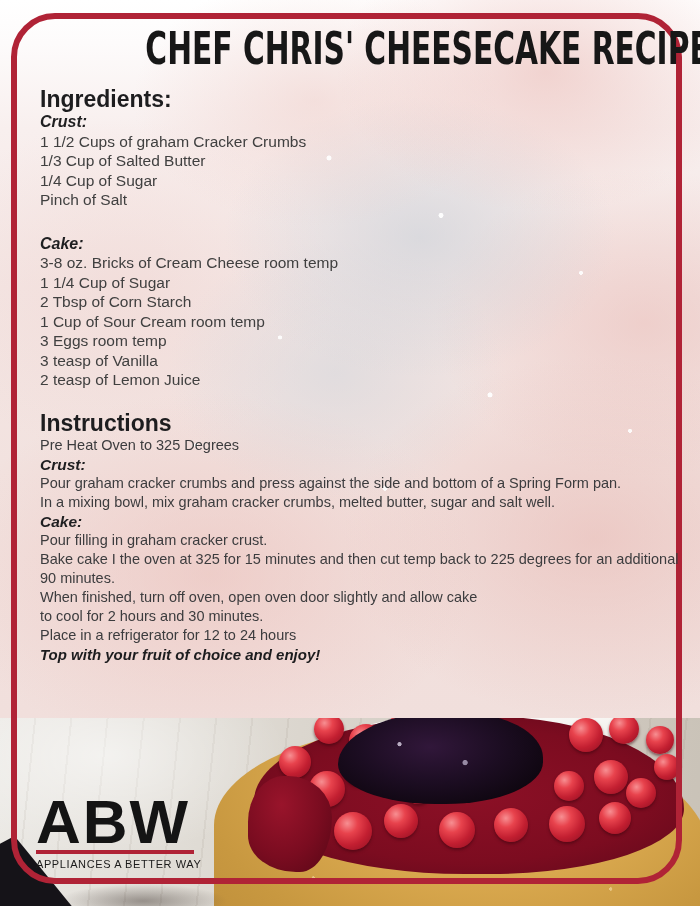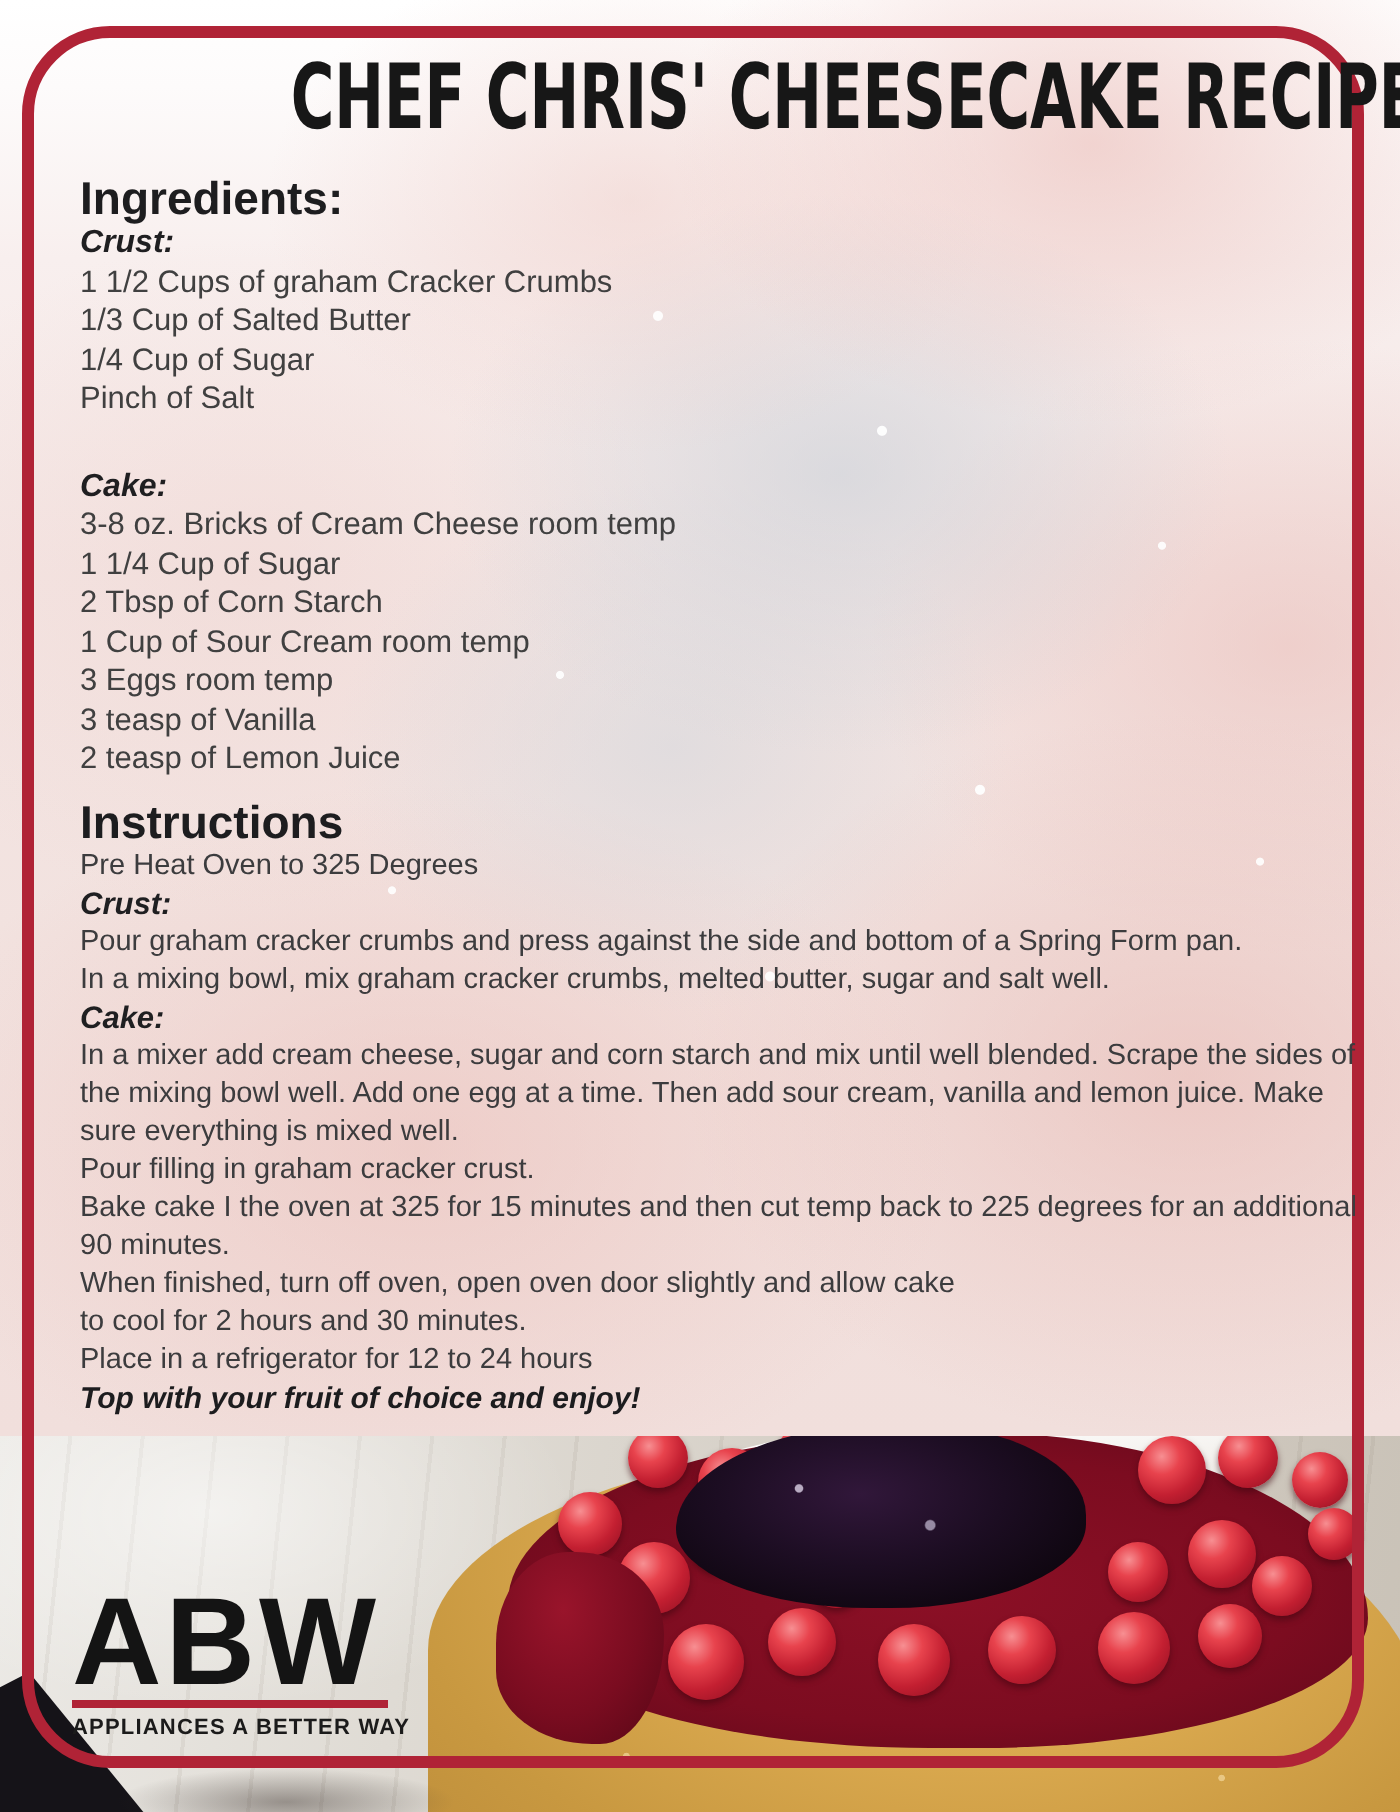--- a/index.html
+++ b/index.html
@@ -79,28 +79,28 @@
 
   
   .content{position:absolute;left:40px;top:86px;width:642px;z-index:3;color:#39393b;}
   .h1{font-size:23px;font-weight:800;color:#1d1d1f;line-height:26px;margin:0;}
   .sub{font-size:16px;font-weight:700;font-style:italic;color:#1f1f21;line-height:19.5px;}
   .ing{font-size:15.5px;line-height:19.5px;color:#404040;}
   .ins{font-size:14.5px;line-height:19px;color:#3c3c3e;}
   .sub2{font-size:15.5px;font-weight:700;font-style:italic;color:#1f1f21;line-height:19px;}
   .fin{font-size:15px;font-weight:700;font-style:italic;color:#1c1c1e;line-height:20px;}
   .gap24{margin-top:24px;}
-  .gap12{margin-top:8px;}
+  .gap12{margin-top:20px;}
 
   
   .abw{position:absolute;left:36px;top:794px;z-index:3;}
   .abw-name{font-size:62px;line-height:56px;font-weight:900;letter-spacing:2px;color:#141414;
     font-family:"Liberation Sans",sans-serif;}
   .abw-line{width:158px;height:4px;background:#b02336;margin-top:0;}
-  .abw-tagline{margin-top:4px;font-size:11px;font-weight:700;letter-spacing:.6px;color:#1b1b1b;}
+  .abw-tagline{margin-top:4px;font-size:11px;font-weight:400;letter-spacing:.6px;color:#1b1b1b;}
 </style>
 </head>
 <body>
 
 <div class="page">
 
   <div class="bg-faded"></div>
 
   <div class="photo">
     <div class="parchment"></div>
@@ -159,21 +159,20 @@
     <div class="ing">3 Eggs room temp</div>
     <div class="ing">3 teasp of Vanilla</div>
     <div class="ing">2 teasp of Lemon Juice</div>
 
     <div class="h1 gap12">Instructions</div>
     <div class="ins">Pre Heat Oven to 325 Degrees</div>
     <div class="sub2">Crust:</div>
     <div class="ins">Pour graham cracker crumbs and press against the side and bottom of a Spring Form pan.</div>
     <div class="ins">In a mixing bowl, mix graham cracker crumbs, melted butter, sugar and salt well.</div>
     <div class="sub2">Cake:</div>
-    <div class="ins">In a mixer add cream cheese, sugar and corn starch and mix until well blended. Scrape the sides of the mixing bowl well. Add one egg at a time. Then add sour cream, vanilla and lemon juice. Make sure everything is mixed well.</div>
     <div class="ins">Pour filling in graham cracker crust.</div>
     <div class="ins">Bake cake I the oven at 325 for 15 minutes and then cut temp back to 225 degrees for an additional 90 minutes.</div>
     <div class="ins">When finished, turn off oven, open oven door slightly and allow cake</div>
     <div class="ins">to cool for 2 hours and 30 minutes.</div>
     <div class="ins">Place in a refrigerator for 12 to 24 hours</div>
     <div class="fin">Top with your fruit of choice and enjoy!</div>
   </div>
 
   <div class="abw">
     <div class="abw-name">ABW</div>

